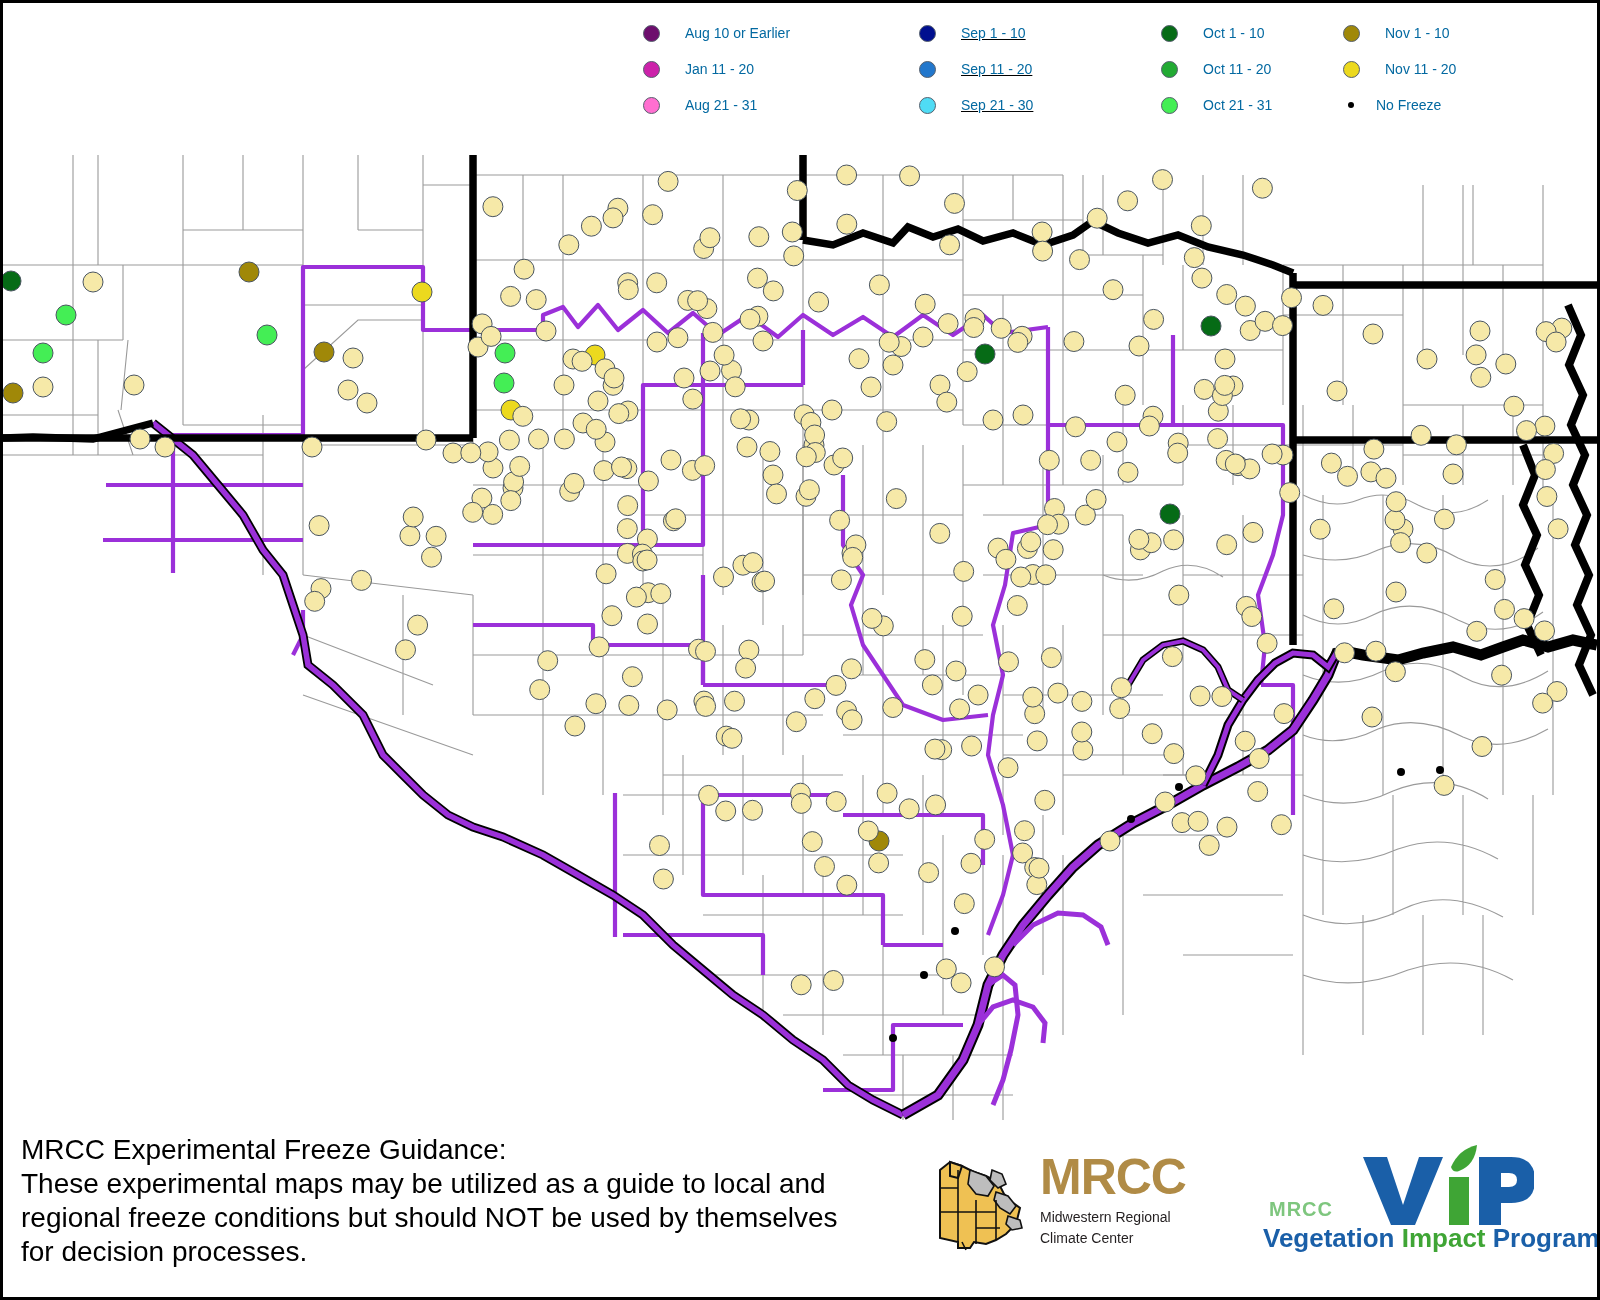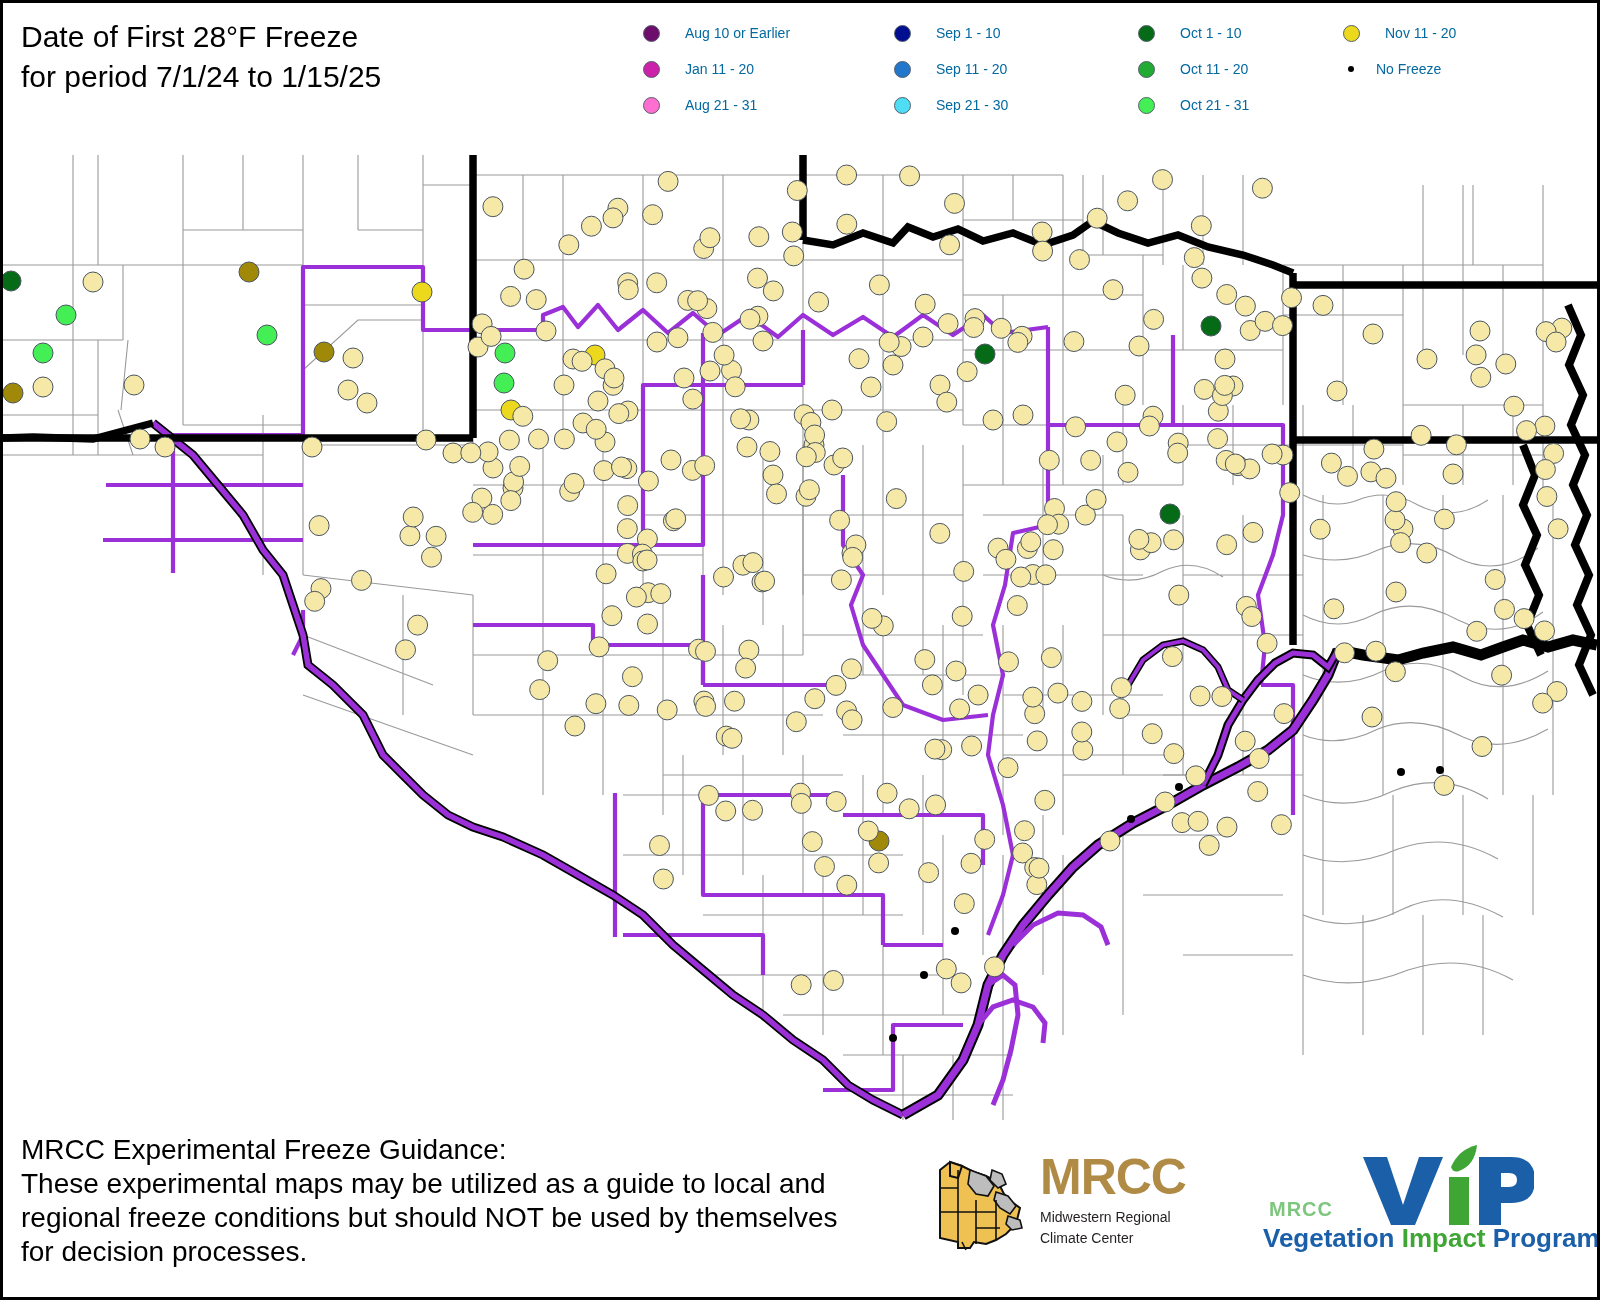--- a/index.html
+++ b/index.html
@@ -62,71 +62,73 @@
   #vip-tag{position:absolute;left:2px;top:80px;font-size:26px;font-weight:bold;white-space:nowrap;}
   .vip-blue{color:#1a5fa8;}
   .vip-green{color:#3fa535;text-align:right;}
 </style>
 </head>
 <body>
 
 <div id="page">
 
   <div id="header">
-    <div id="title">Date of First 28°F Freeze
-for period 7/1/24 to 1/15/25</div>
 
     <div id="legend">
 
       <div class="leg-col" style="left:0px;">
         <div class="leg-row">
           <span class="leg-dot" style="background:#6d0e6d"></span>
           <span class="leg-lbl">Aug 10 or Earlier</span>
         </div>
         <div class="leg-row">
           <span class="leg-dot" style="background:#cc22aa"></span>
           <span class="leg-lbl">Jan 11 - 20</span>
         </div>
         <div class="leg-row">
           <span class="leg-dot" style="background:#ff6fd0"></span>
           <span class="leg-lbl">Aug 21 - 31</span>
         </div>
       </div>
 
-      <div class="leg-col" style="left:251px;">
+      <div class="leg-col" style="left:276px;text-decoration:underline;">
         <div class="leg-row">
           <span class="leg-dot" style="background:#000f8f"></span>
           <span class="leg-lbl">Sep 1 - 10</span>
         </div>
         <div class="leg-row">
           <span class="leg-dot" style="background:#2277cc"></span>
           <span class="leg-lbl">Sep 11 - 20</span>
         </div>
         <div class="leg-row">
           <span class="leg-dot" style="background:#4fdcf5"></span>
           <span class="leg-lbl">Sep 21 - 30</span>
         </div>
       </div>
 
-      <div class="leg-col" style="left:495px;">
+      <div class="leg-col" style="left:518px;">
         <div class="leg-row">
           <span class="leg-dot" style="background:#066b16"></span>
           <span class="leg-lbl">Oct 1 - 10</span>
         </div>
         <div class="leg-row">
           <span class="leg-dot" style="background:#22aa33"></span>
           <span class="leg-lbl">Oct 11 - 20</span>
         </div>
         <div class="leg-row">
           <span class="leg-dot" style="background:#44ee55"></span>
           <span class="leg-lbl">Oct 21 - 31</span>
         </div>
       </div>
 
       <div class="leg-col" style="left:700px;">
+        <div class="leg-row">
+          <span class="leg-dot" style="background:#a08808"></span>
+          <span class="leg-lbl">Nov 1 - 10</span>
+        </div>
         <div class="leg-row">
           <span class="leg-dot" style="background:#ecd91e"></span>
           <span class="leg-lbl">Nov 11 - 20</span>
         </div>
         <div class="leg-row">
           <span class="leg-dot tiny"></span>
           <span class="leg-lbl">No Freeze</span>
         </div>
       </div>
     </div>

